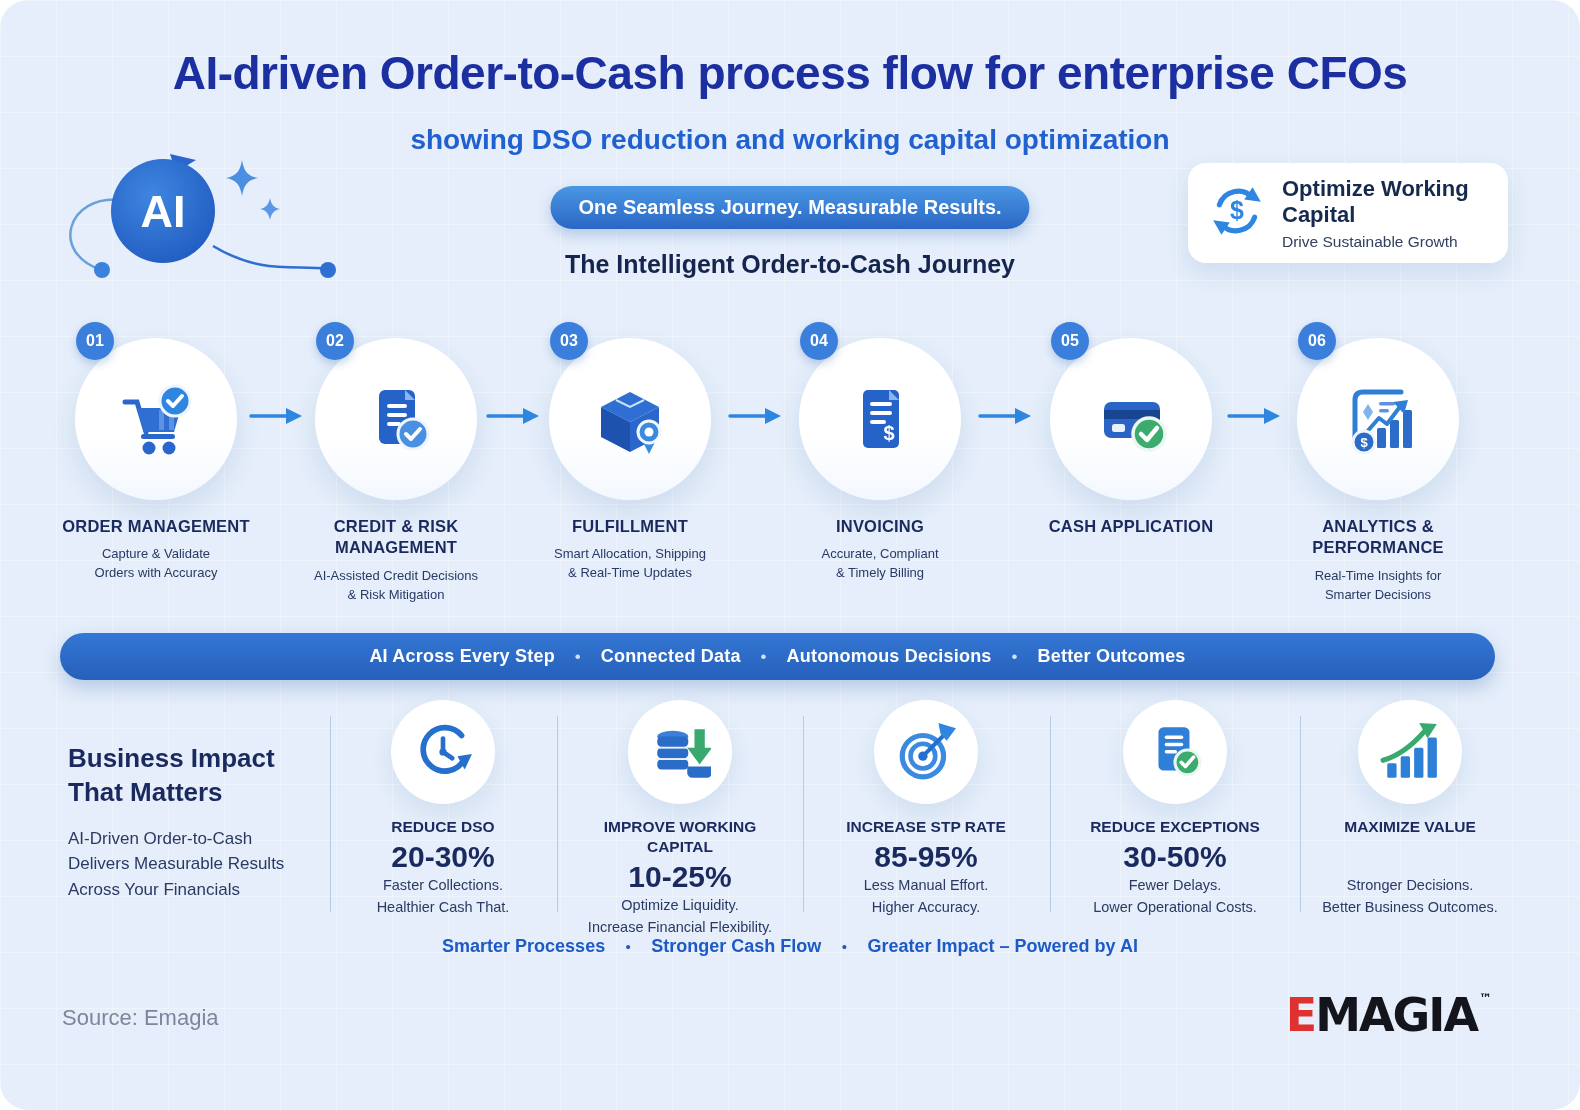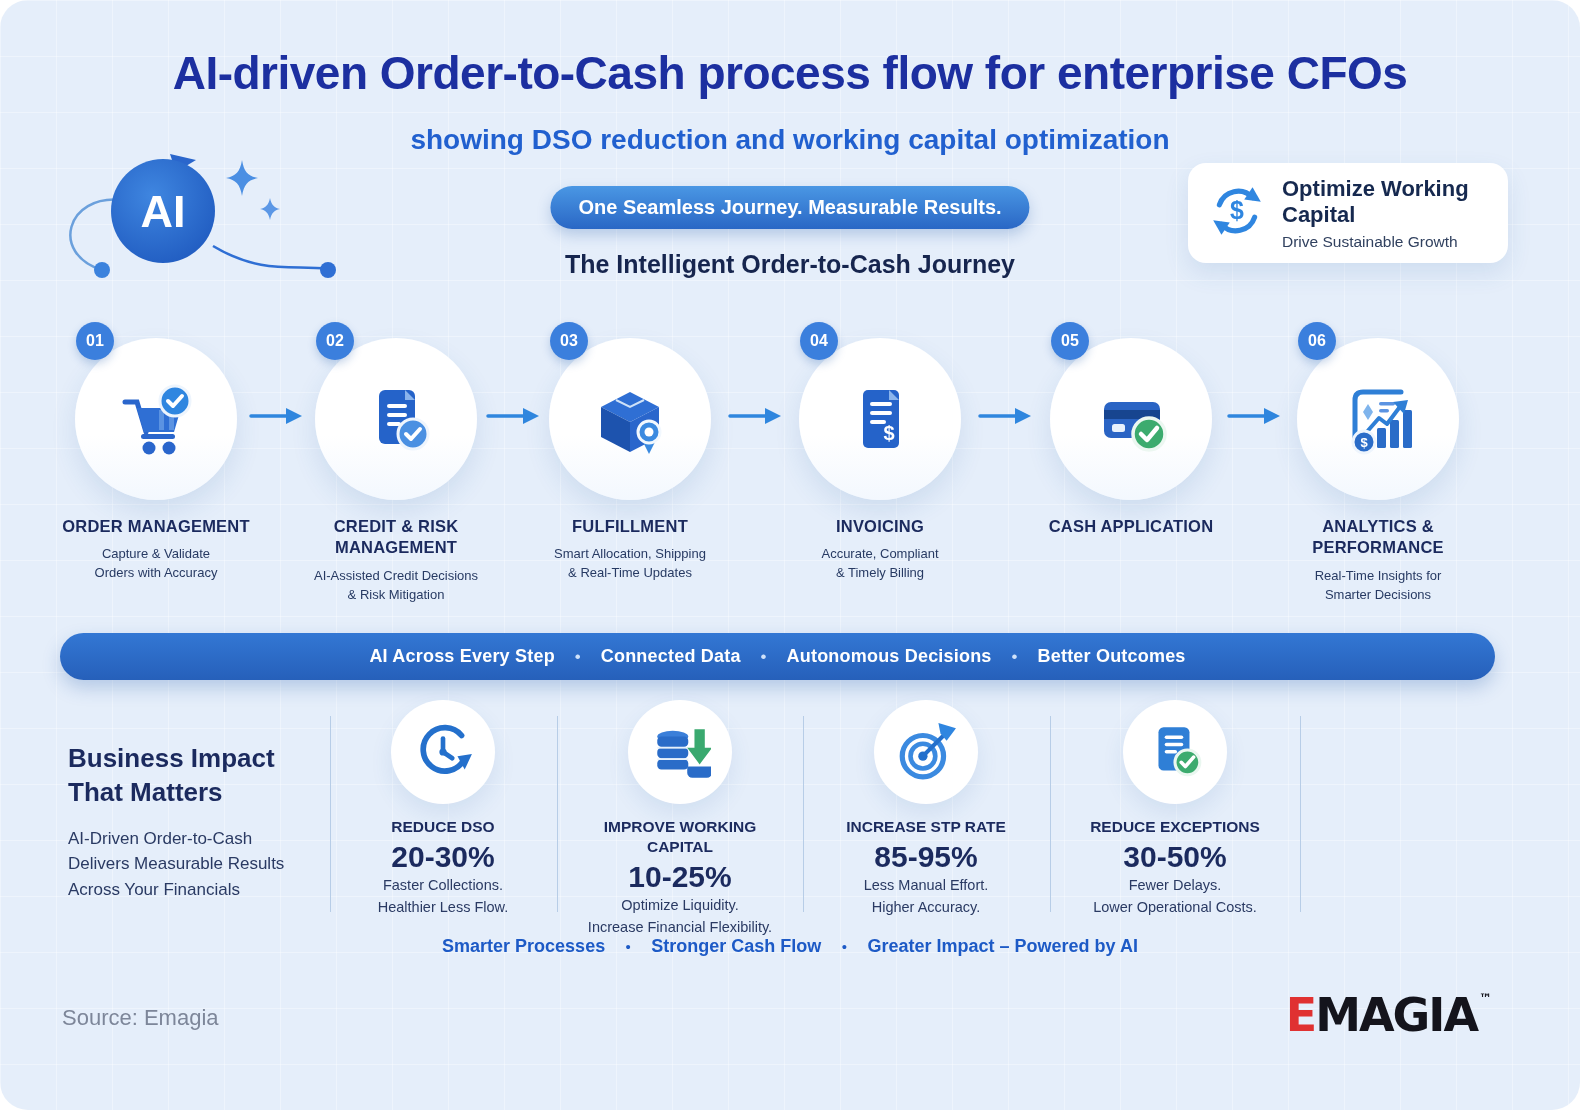--- a/index.html
+++ b/index.html
@@ -285,21 +285,21 @@
         <polygon points="44,34 58,32 51,47" fill="#2470cc"></polygon>
         <line x1="30" y1="30" x2="30" y2="17" stroke="#2470cc" stroke-width="4.5" stroke-linecap="round"></line>
         <line x1="30" y1="30" x2="39" y2="36" stroke="#2470cc" stroke-width="4.5" stroke-linecap="round"></line>
         <circle cx="30" cy="30" r="3.5" fill="#2470cc"></circle>
       </svg>
     </div>
     <div class="stat-title">REDUCE DSO</div>
     <div class="stat-value">20-30%</div>
     <div class="stat-desc">
       <div>Faster Collections.</div>
-        <div>Healthier Less Flow.</div>
+        <div>Healthier Cash That.</div>
     </div>
   </div>
 
   <div class="stat" style="left:570px;">
     <div class="stat-circle">
       <svg width="62" height="62" viewBox="0 0 60 60">
         <ellipse cx="23" cy="15" rx="15" ry="5.5" fill="#3b7fd9"></ellipse>
         <rect x="8" y="15" width="30" height="10" rx="4" fill="#2a6cc8"></rect>
         <rect x="8" y="26" width="30" height="10" rx="4" fill="#2a6cc8"></rect>
         <rect x="8" y="37" width="30" height="10" rx="4" fill="#2a6cc8"></rect>
@@ -347,20 +347,38 @@
       </svg>
     </div>
     <div class="stat-title">REDUCE EXCEPTIONS</div>
     <div class="stat-value">30-50%</div>
     <div class="stat-desc">
       <div>Fewer Delays.</div>
         <div>Lower Operational Costs.</div>
     </div>
   </div>
 
+  <div class="stat" style="left:1300px;">
+    <div class="stat-circle">
+      <svg width="62" height="62" viewBox="0 0 60 60">
+        <rect x="8" y="41" width="9" height="14" rx="1.5" fill="#2e7fd8"></rect>
+        <rect x="21" y="34" width="9" height="21" rx="1.5" fill="#2e7fd8"></rect>
+        <rect x="34" y="26" width="9" height="29" rx="1.5" fill="#2e7fd8"></rect>
+        <rect x="47" y="16" width="9" height="39" rx="1.5" fill="#2e7fd8"></rect>
+        <path d="M4 38 C18 34 30 26 44 10" stroke="#3aa96f" stroke-width="5" fill="none" stroke-linecap="round"></path>
+        <polygon points="39,2 56,3 47,17" fill="#3aa96f"></polygon>
+      </svg>
+    </div>
+    <div class="stat-title">MAXIMIZE VALUE</div>
+    <div class="stat-value"></div>
+    <div class="stat-desc">
+      <div>Stronger Decisions.</div>
+        <div>Better Business Outcomes.</div>
+    </div>
+  </div>
 
   <div class="abs tagline">
     <span class="tagline-item">Smarter Processes</span>
     <span class="tagline-sep">•</span>
     <span class="tagline-item">Stronger Cash Flow</span>
     <span class="tagline-sep">•</span>
     <span class="tagline-item">Greater Impact – Powered by AI</span>
   </div>
 
   <div class="abs source">Source: Emagia</div>

